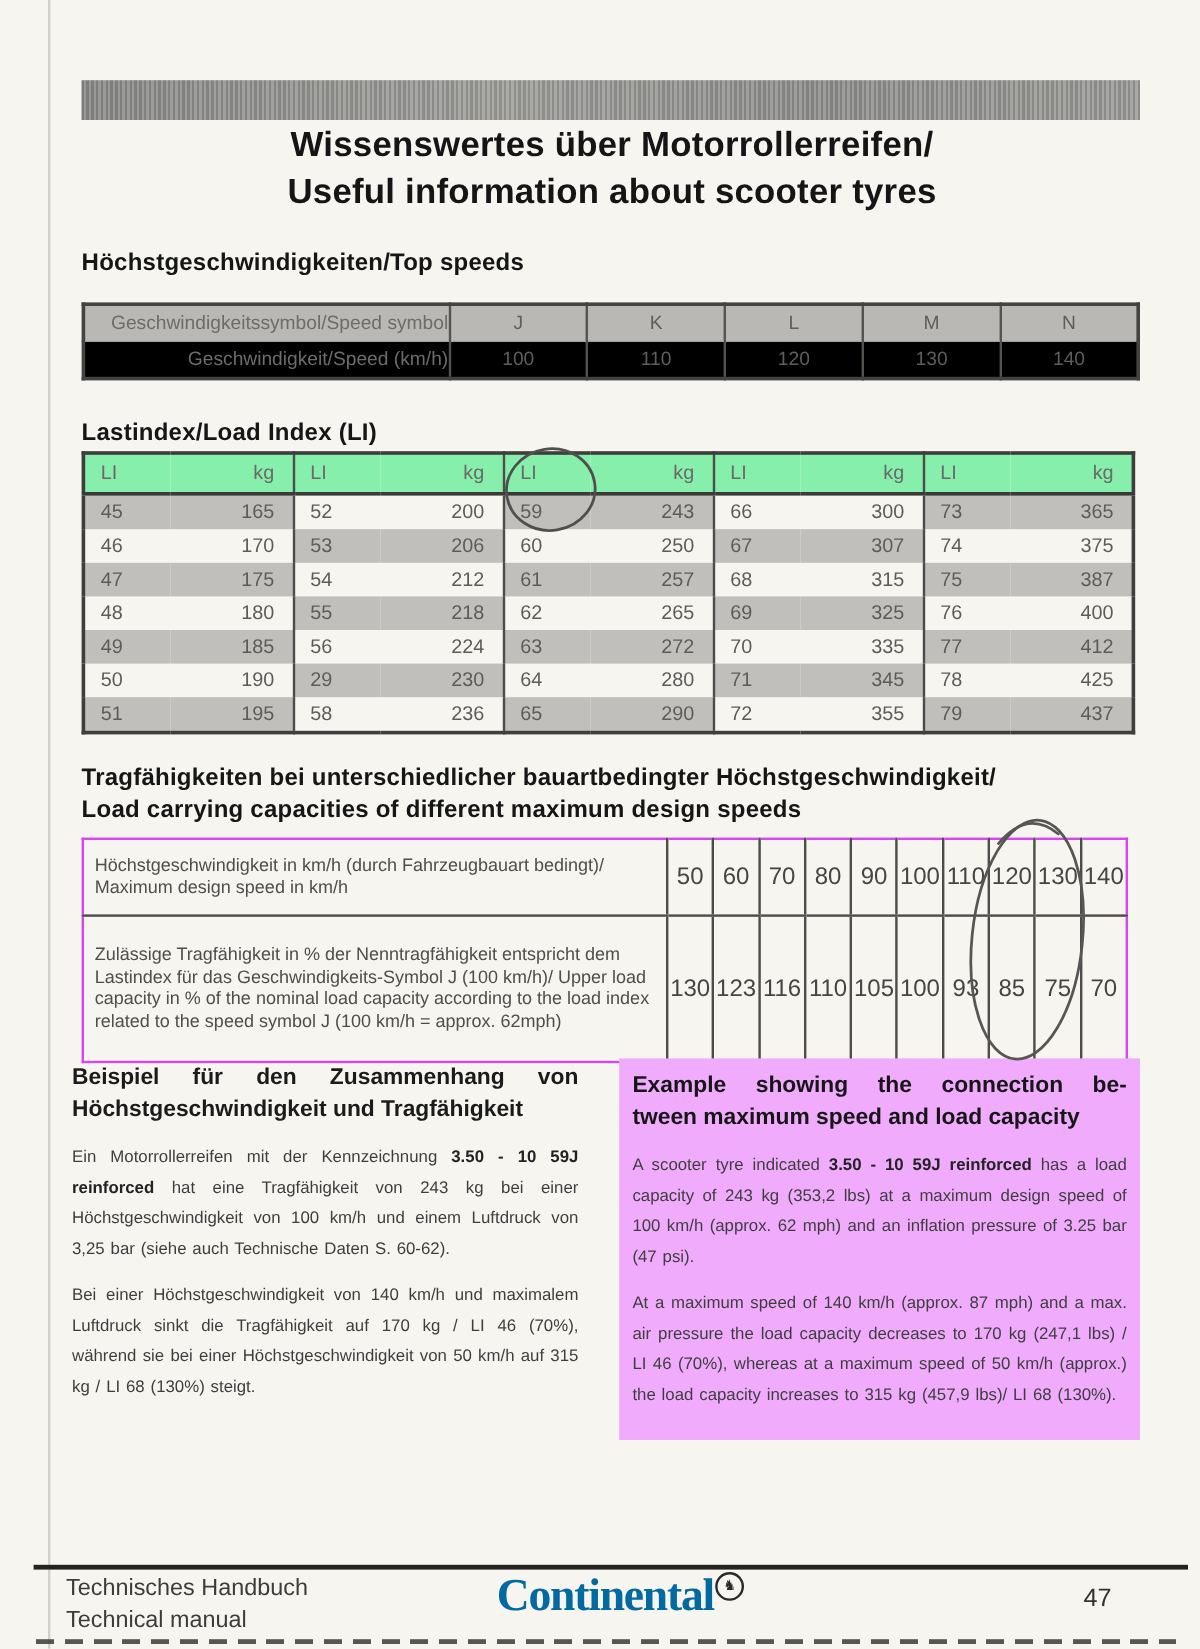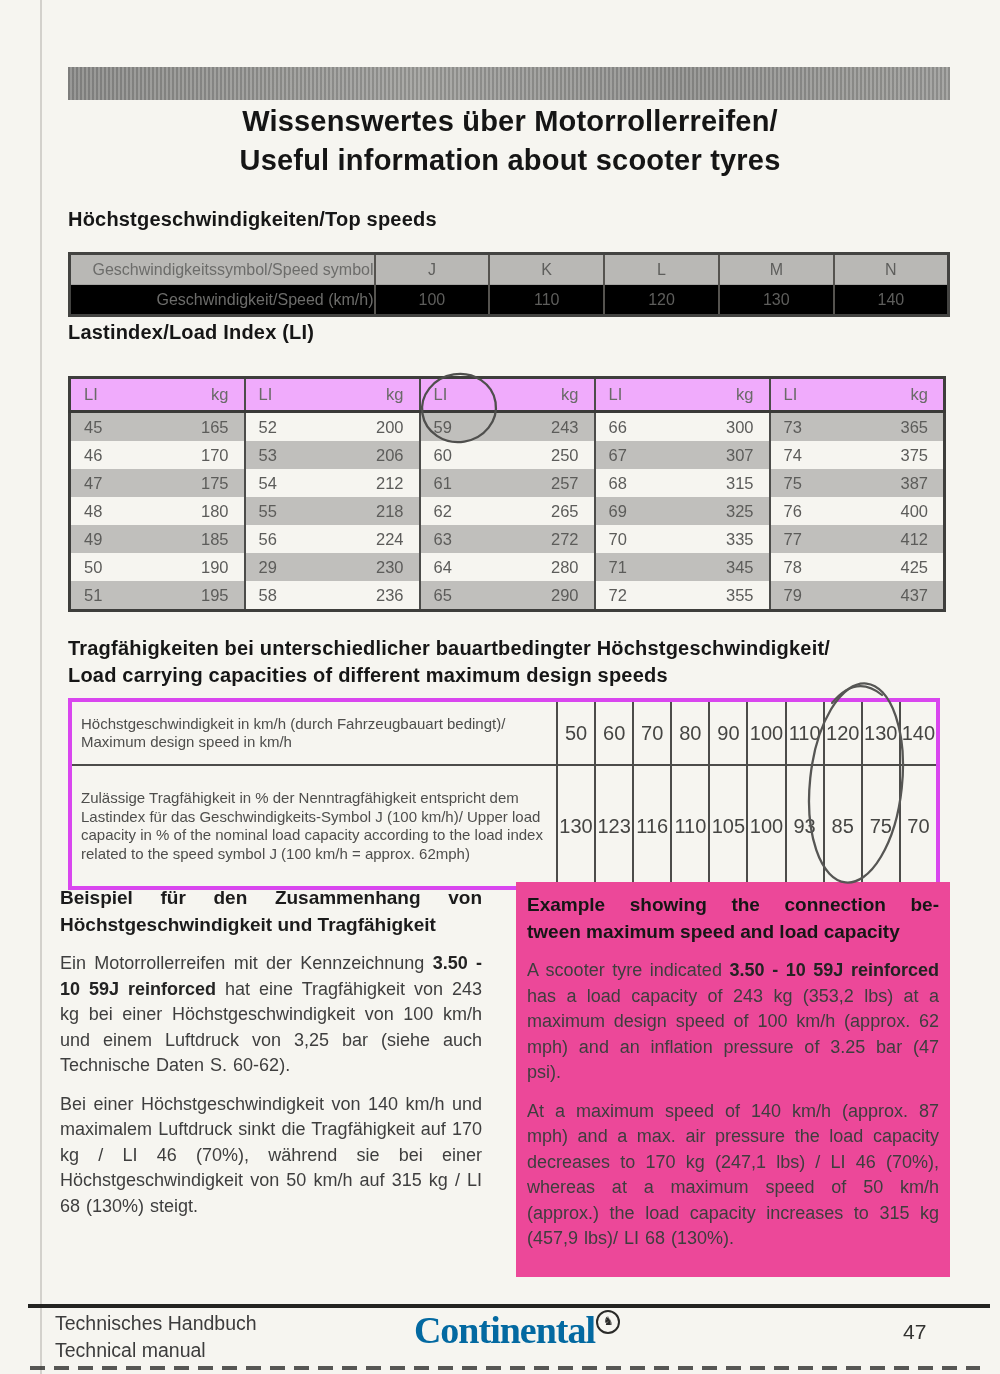--- a/index.html
+++ b/index.html
@@ -37,45 +37,45 @@
     text-align:center;vertical-align:middle;padding:0;}
   .ts td:first-child{border-left:none;text-align:right;padding-left:10px;color:#6c6c6a;}
   .ts tr.ts-head td{background:#b9b8b5;}
   .ts tr.ts-val td{background:#000000;}
   .ts{border:3px solid #434341;}
   .ts tr.ts-head td{border-bottom:1px solid #a3a2a0;}
 
   
   .li-t{left:68px;top:376px;width:877px;border:3px solid #3e3e3c;}
   .li-t td{height:28px;font-size:16.5px;color:#5c5c5a;vertical-align:middle;padding:0;}
-  .li-t tr.h td{height:31px;color:#6a6a68;background:#f0abfc;border-bottom:3px solid #3a3a38;}
+  .li-t tr.h td{height:31px;color:#6a6a68;background:#86efac;border-bottom:3px solid #3a3a38;}
   .li-t td:nth-child(odd){text-align:left;padding-left:13px;}
   .li-t td:nth-child(even){text-align:right;padding-right:15px;border-right:2px solid #4c4c4a;}
   .li-t td:nth-child(10){border-right:none;}
   .li-t tr.ra td:nth-child(-n+2),.li-t tr.ra td:nth-child(5),.li-t tr.ra td:nth-child(6),
   .li-t tr.ra td:nth-child(9),.li-t tr.ra td:nth-child(10){background:#c0bfbc;}
   .li-t tr.rb td:nth-child(3),.li-t tr.rb td:nth-child(4),
   .li-t tr.rb td:nth-child(7),.li-t tr.rb td:nth-child(8){background:#c0bfbc;}
 
   
-  .cap{left:68px;top:698px;width:872px;border:4px solid #d946ef;}
+  .cap{left:68px;top:698px;width:872px;border:2px solid #d946ef;}
   .cap td{border-left:2px solid #4c4c4a;text-align:center;vertical-align:middle;
     font-size:20px;color:#454543;padding:0;}
   .cap td.lbl{border-left:none;text-align:left;font-size:15px;line-height:18.5px;
     color:#4e4e4c;padding:5px 10px 5px 9px;}
   .cap tr:first-child td{height:52px;border-bottom:2px solid #4c4c4a;}
   .cap tr:last-child td{height:110px;}
 
   
   .col-de{left:60px;top:884px;width:422px;}
-  .col-en{left:516px;top:882px;width:434px;background:#ec4899;padding:9px 11px 12px 11px;box-sizing:border-box;}
+  .col-en{left:516px;top:882px;width:434px;background:#f0abfc;padding:9px 11px 12px 11px;box-sizing:border-box;}
   .ex-head{font-size:19px;font-weight:700;color:#1b1b1b;line-height:27px;margin:0 0 13px 0;}
   .ex-head .j1{display:block;text-align:justify;text-align-last:justify;}
   .ex-head .j2{display:block;}
-  .col p{margin:0 0 13px 0;font-size:18px;line-height:25.5px;text-align:justify;
+  .col p{margin:0 0 13px 0;font-size:14px;line-height:25.5px;text-align:justify;
     color:#3e3e3e;word-spacing:1px;}
   .col p strong{color:#232323;}
   .col-en .ex-head{color:#161616;}
 
   
   .pen{left:0;top:0;width:1000px;height:1374px;pointer-events:none;}
 
   
   .foot-line{left:28px;top:1304px;width:962px;height:4px;background:#232321;}
   .foot-left{left:55px;top:1310px;font-size:19.5px;color:#3c3c3c;line-height:27px;}
@@ -123,21 +123,21 @@
     <td>Geschwindigkeit/Speed (km/h)</td>
     <td>100</td>
     <td>110</td>
     <td>120</td>
     <td>130</td>
     <td>140</td>
   </tr>
 </tbody>
   </table>
 
-<div class="abs sec-head" style="left:68px;top:321px;">Lastindex/Load Index (LI)</div>
+<div class="abs sec-head" style="left:68px;top:350px;">Lastindex/Load Index (LI)</div>
 
 <table class="abs li-t">
   <colgroup>
     <col style="width:72px">
       <col style="width:103px">
       <col style="width:72px">
       <col style="width:103px">
     <col style="width:72px">
       <col style="width:103px">
       <col style="width:72px">

